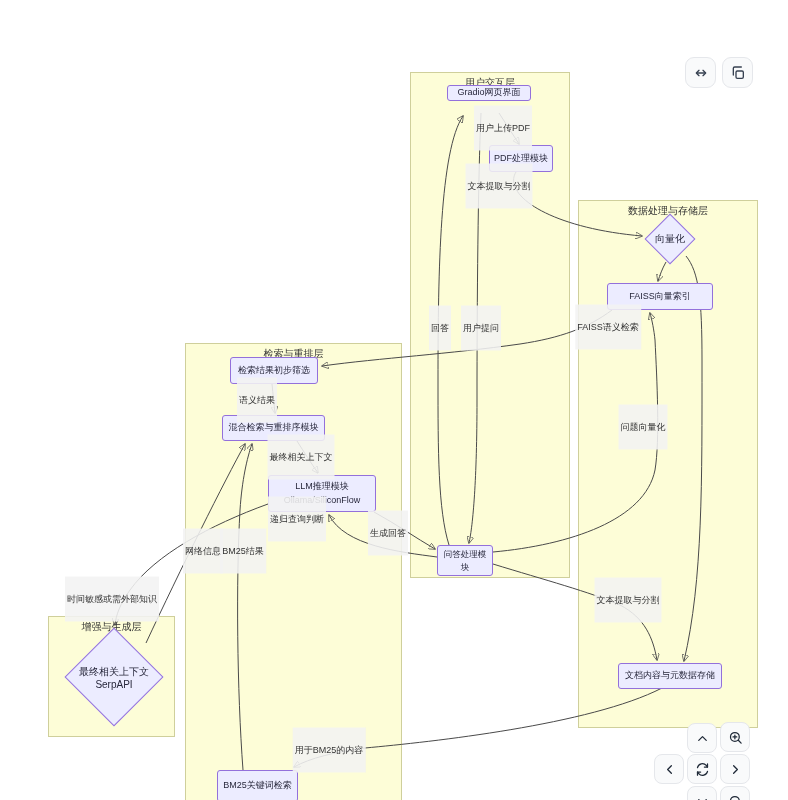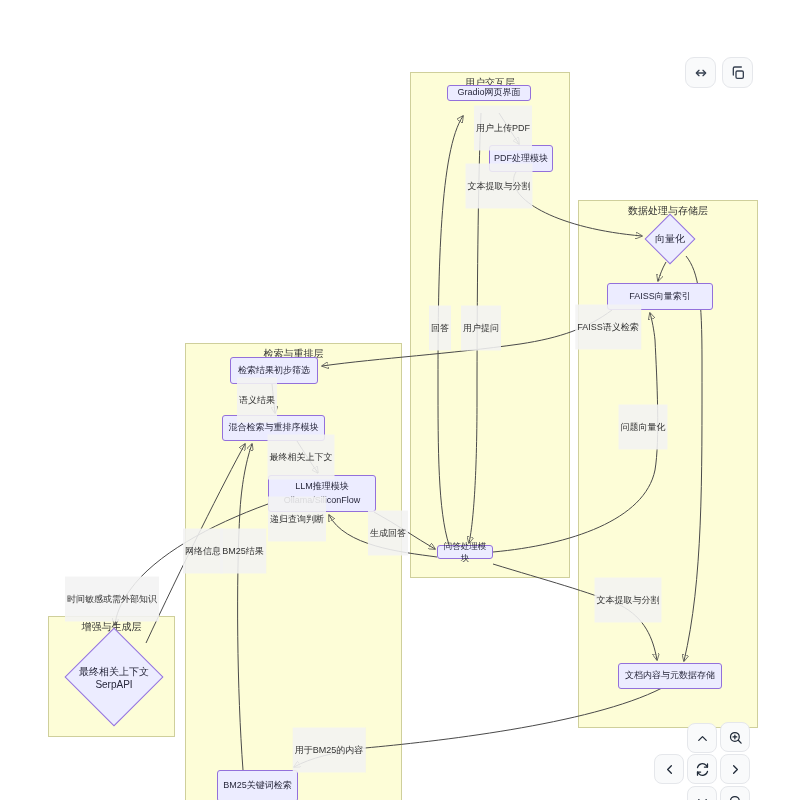--- a/index.html
+++ b/index.html
@@ -129,21 +129,21 @@
   <div class="node" style="left:230px; top:357px; width:88px; height:27px;">
     <span>检索结果初步筛选</span>
   </div>
   <div class="node" style="left:222px; top:415px; width:103px; height:26px;">
     <span>混合检索与重排序模块</span>
   </div>
   <div class="node" style="left:268px; top:475px; width:108px; height:37px;">
     <span>LLM推理模块</span>
     <span>Ollama/SiliconFlow</span>
   </div>
-  <div class="node" style="left:437px; top:545px; width:56px; height:14px; font-size:8.5px;">
+  <div class="node" style="left:437px; top:545px; width:56px; height:31px; font-size:8.5px;">
     <span>问答处理模块</span>
   </div>
 
   <div class="diamond-wrap" style="left:64px; top:627px; width:100px; height:100px;">
     <div class="diamond" style="width:70px; height:70px; left:15px; top:15px;"></div>
     <div class="diamond-label">最终相关上下文 SerpAPI</div>
   </div>
 
   <div class="node" style="left:618px; top:663px; width:104px; height:26px;">
     <span>文档内容与元数据存储</span>

